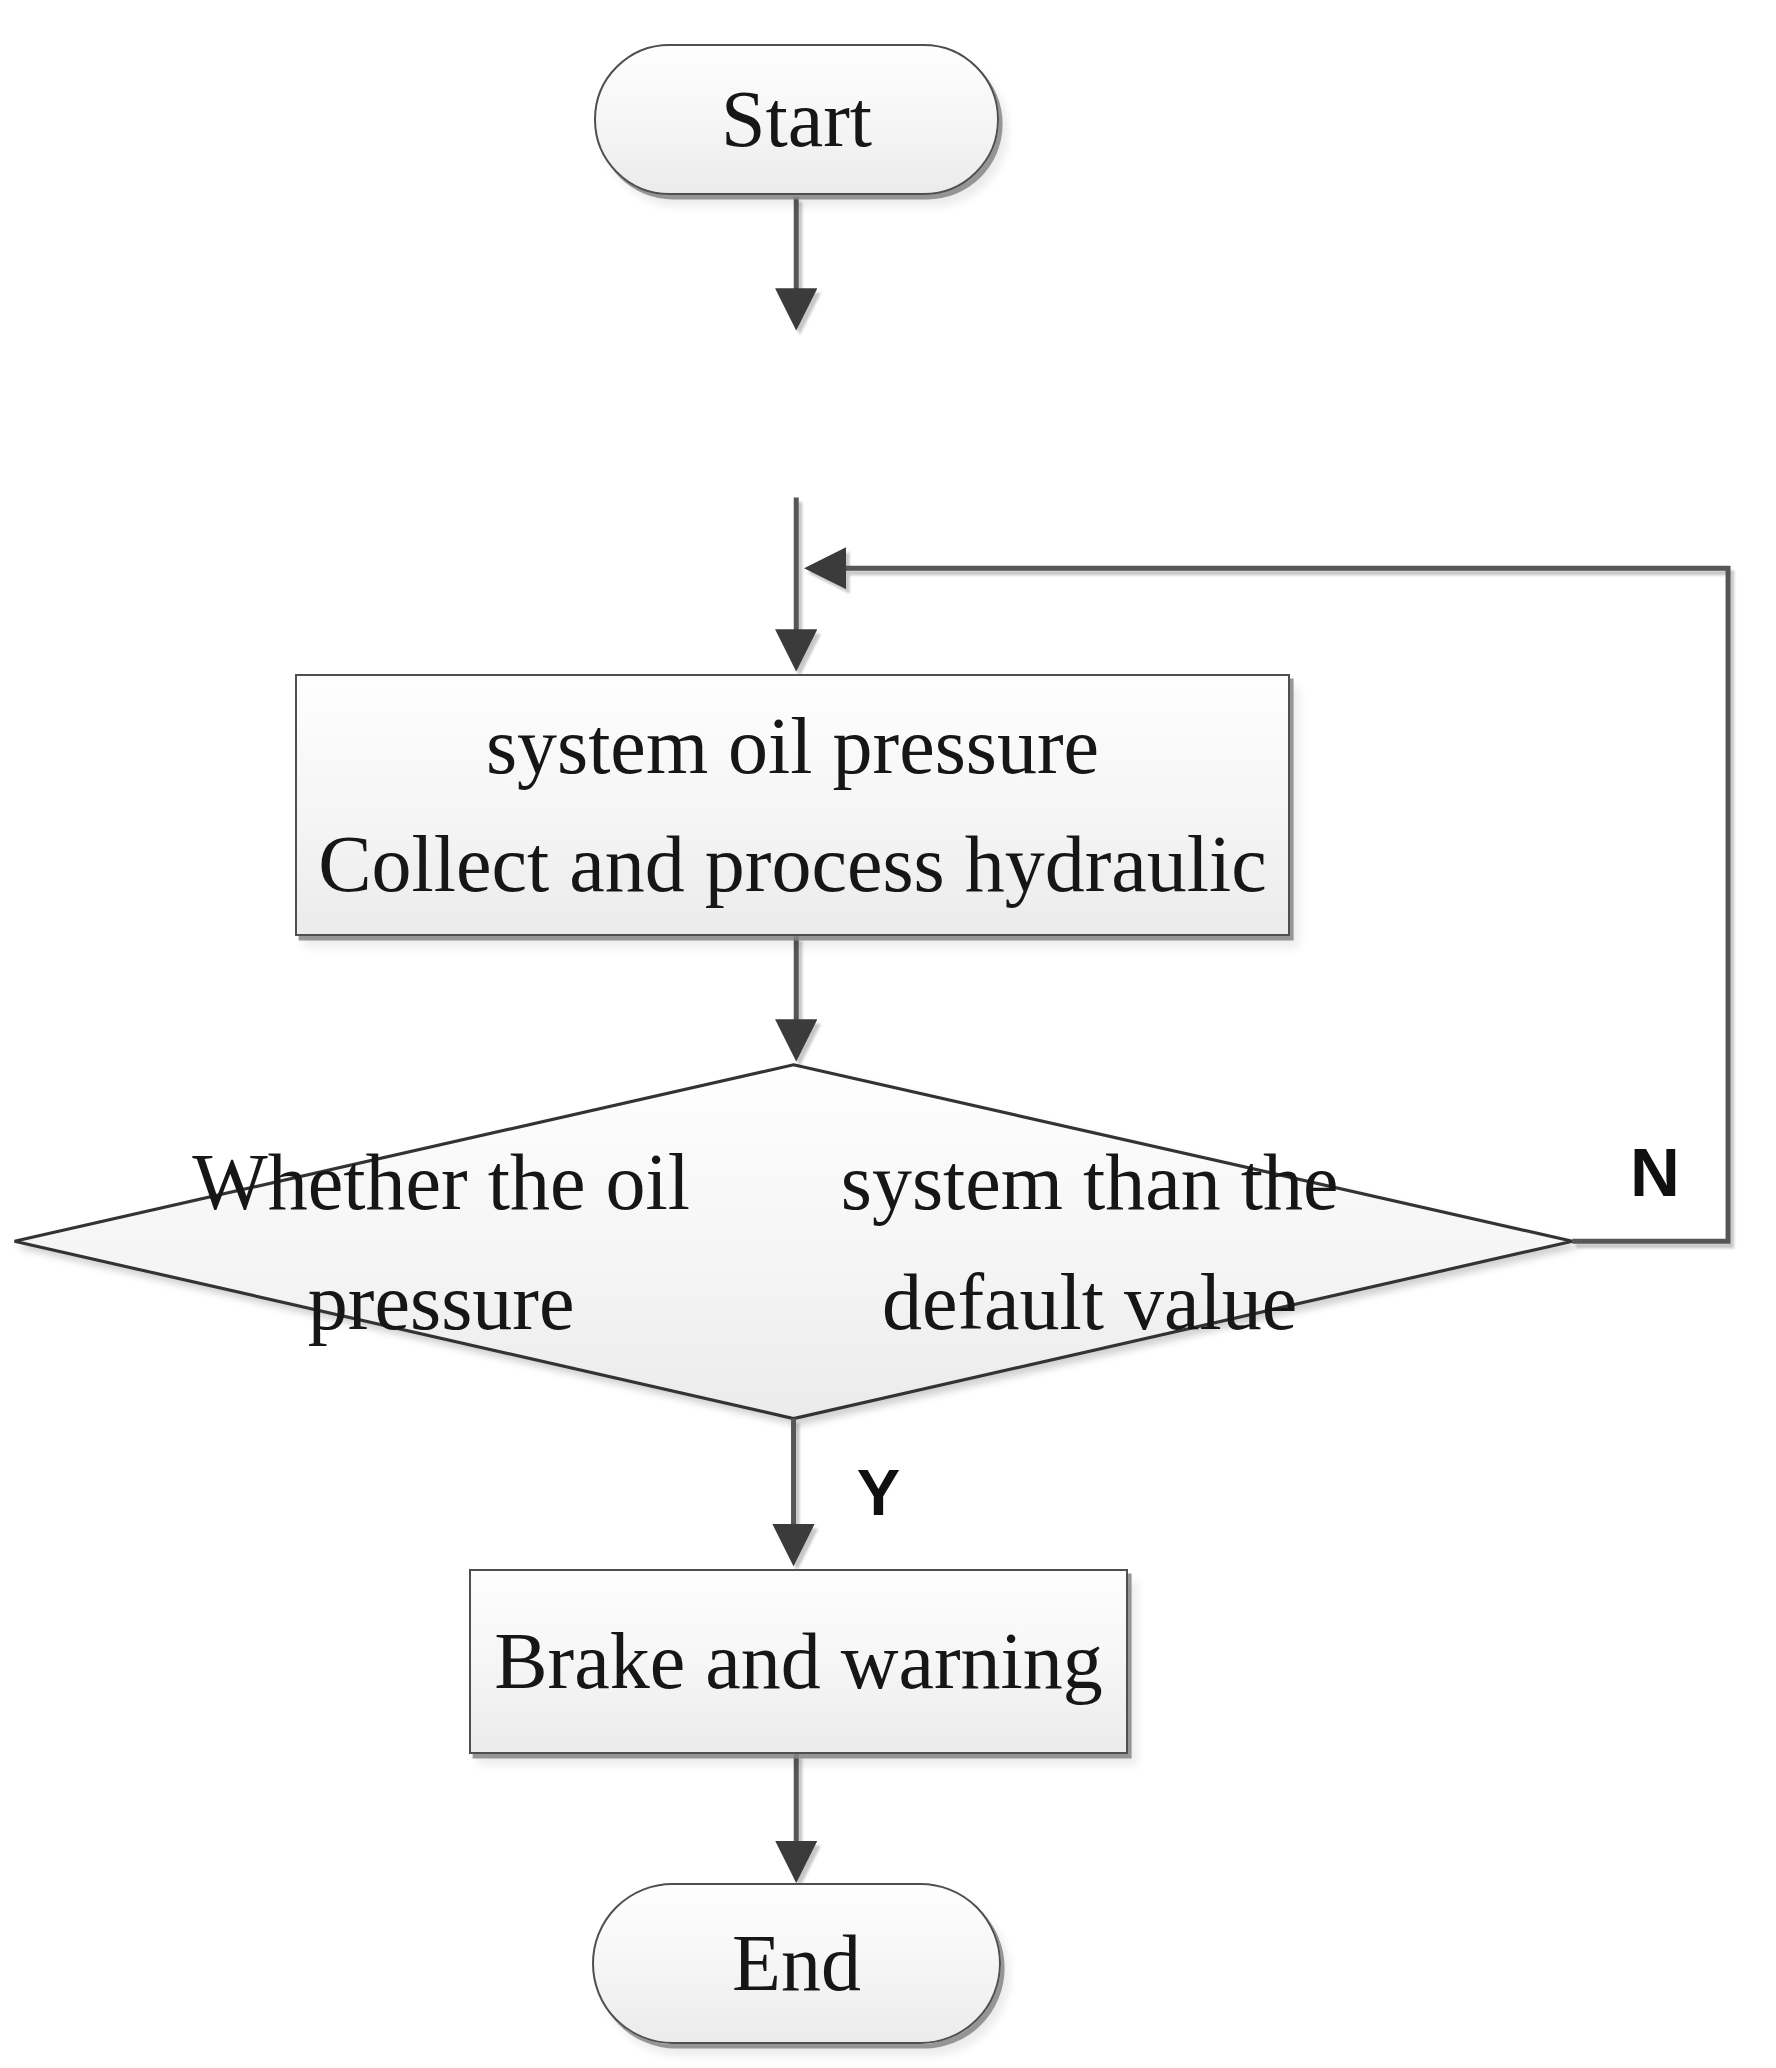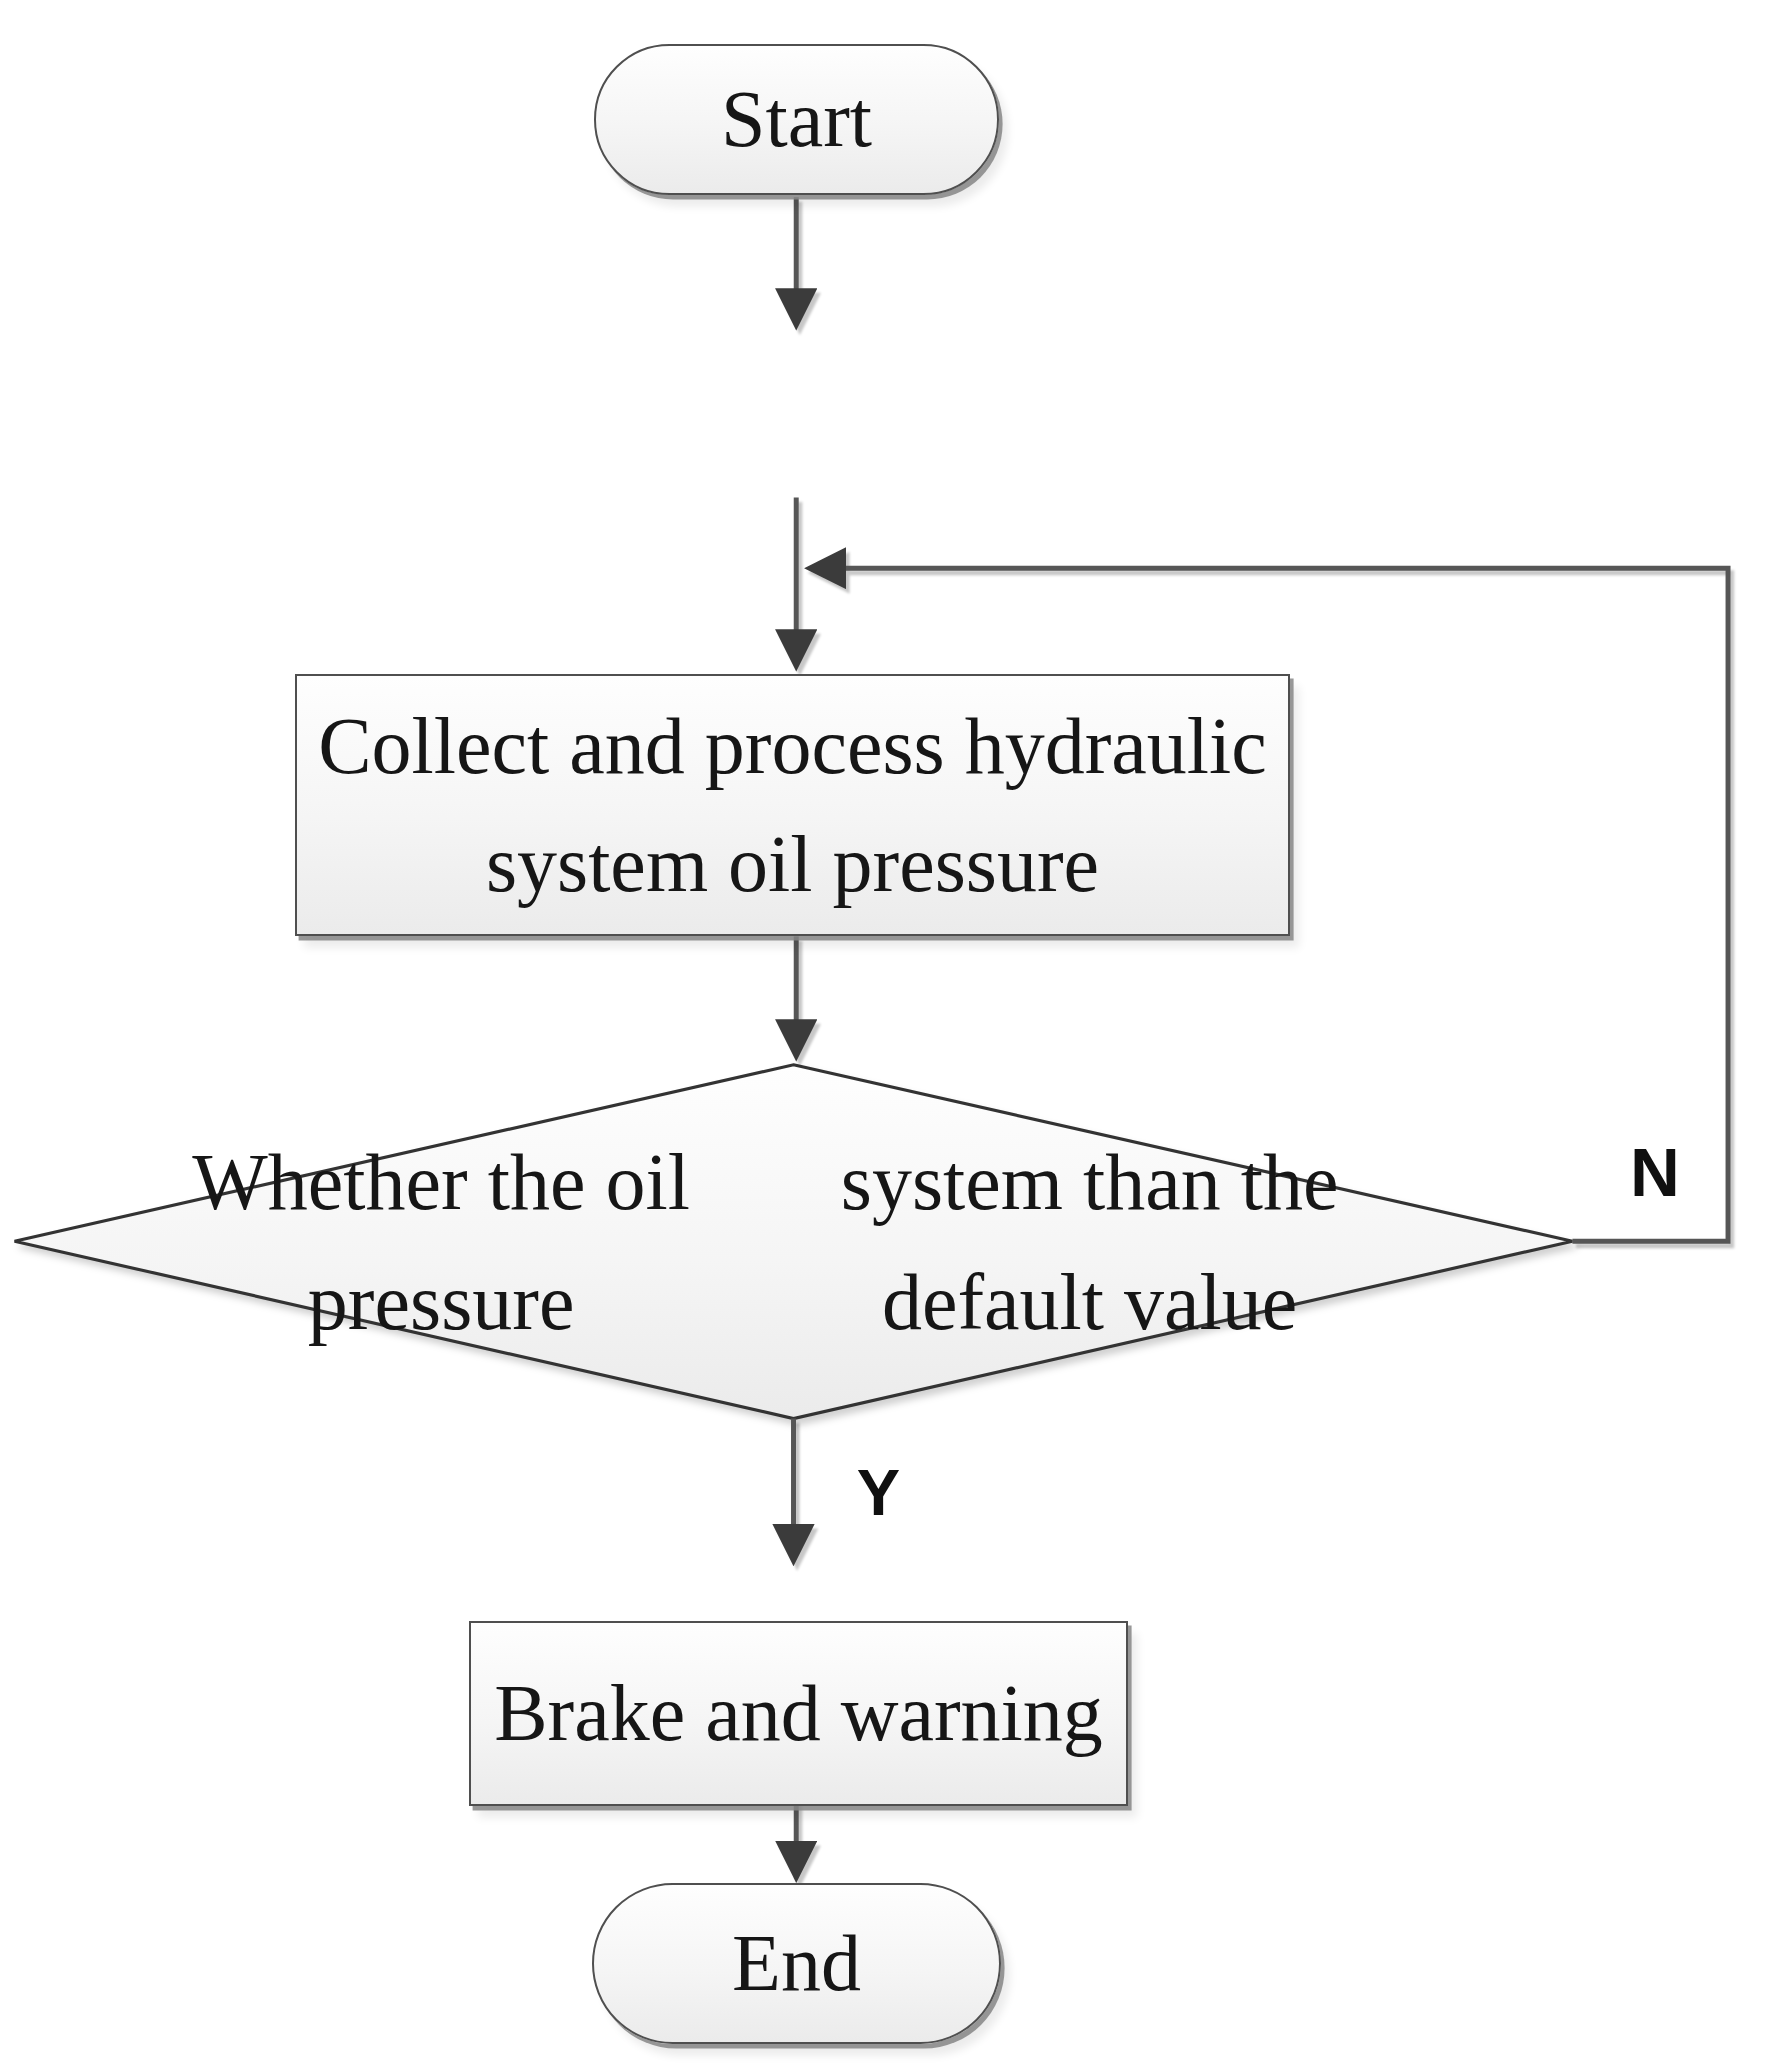--- a/index.html
+++ b/index.html
@@ -38,21 +38,21 @@
     color: #161616;
     background: linear-gradient(180deg, #fefefe 0%, #f5f5f5 55%, #ebebeb 100%);
     border: 2.7px solid #4f4f4f;
     box-shadow: 3.6px 4.5px 0 rgba(134,134,134,0.85), 9px 11.8px 9px rgba(0,0,0,0.08);
   }
   .terminator-start { border-radius: 76px; }
   .terminator-end   { border-radius: 81px; }
   .node-start   { left: 594px;  top: 44px;   width: 405px;  height: 151px; }
   .node-init    { left: 558px;  top: 333px;  width: 479px;  height: 165px; }
   .node-collect { left: 295px;  top: 674px;  width: 995px; height: 262px; }
-  .node-brake   { left: 469px;  top: 1621px; width: 659px;  height: 185px; }
+  .node-brake   { left: 469px;  top: 1569px; width: 659px;  height: 185px; }
   .node-end     { left: 592px;  top: 1883px; width: 409px;  height: 161px; }
   .decision-label {
     position: absolute;
     left: 145px; top: 1086px;
     width: 1297px; height: 311px;
     display: flex;
     flex-direction: row;
     align-items: center;
     justify-content: center;
     text-align: center;
@@ -99,22 +99,22 @@
     </g>
   </svg>
 
   <div class="node node-start terminator-start">
     <span>Start</span>
   </div>
 
 
   <div class="node node-collect">
     <span>
+      <span class="line-text">system oil pressure</span>
       <span class="line-text">Collect and process hydraulic</span>
-      <span class="line-text">system oil pressure</span>
     </span>
   </div>
 
   <div class="decision-label">
     <span class="line-text">Whether the oil pressure</span>
     <span class="line-text">system than the default value</span>
   </div>
 
   <div class="node node-brake">
     <span>Brake and warning</span>

